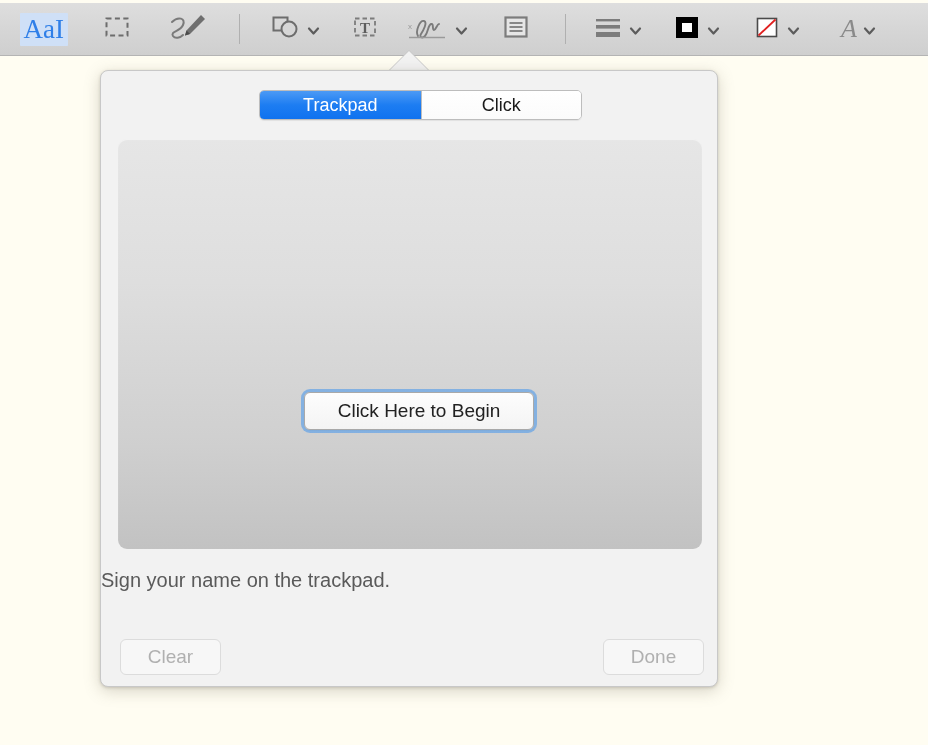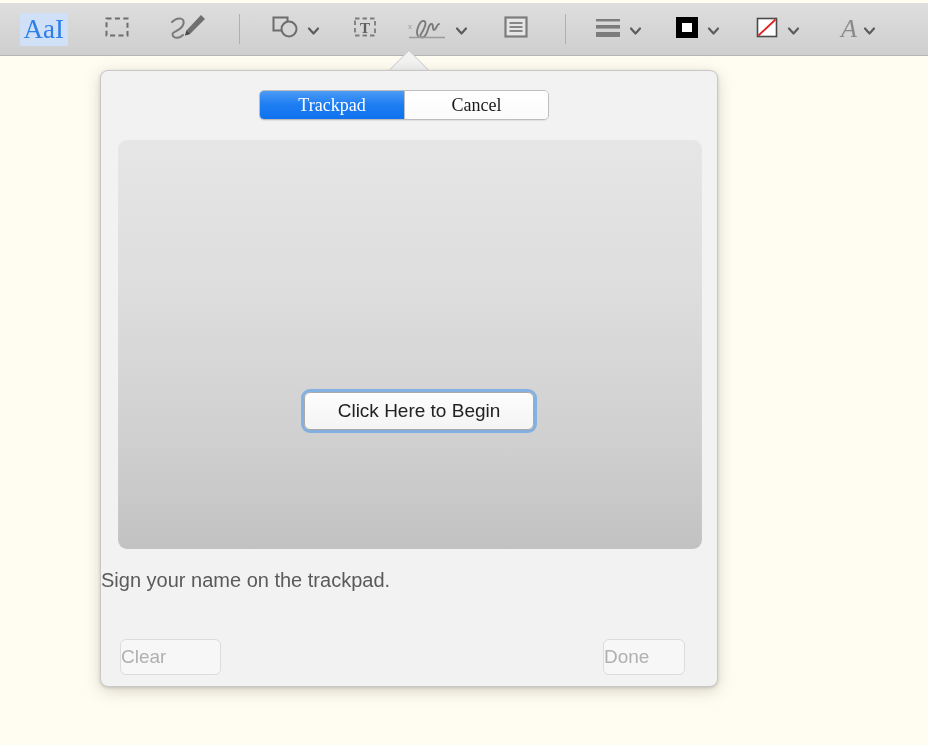--- a/index.html
+++ b/index.html
@@ -98,29 +98,28 @@
     border-right: 21px solid transparent;
     border-bottom: 21px solid #f2f2f2;
     filter: drop-shadow(0 -1px 0 #c8c8c8);
   }
 
   
   #segmented {
     position: absolute;
     left: 158px;
     top: 19px;
-    width: 290px;
+    width: 323px;
     height: 30px;
     border: 1px solid #bdbdbd;
     border-radius: 5px;
     overflow: hidden;
     display: flex;
     box-shadow: 0 1px 1px rgba(0,0,0,0.07);
     box-sizing: border-box;
-    font-family: Liberation Serif, serif;
   }
   .seg {
     flex: 1 1 50%;
     display: flex;
     align-items: center;
     justify-content: center;
     font-size: 18px;
     color: #1a1a1a;
     cursor: default;
     box-sizing: border-box;
@@ -177,38 +176,39 @@
     color: #5a5a5a;
   }
 
   
   .fbtn {
     position: absolute;
     height: 36px;
     border-radius: 6px;
     display: flex;
     align-items: center;
+    justify-content: center;
     font-size: 19px;
     box-sizing: border-box;
     cursor: default;
     background: linear-gradient(to bottom, #fdfdfd 0%, #f6f6f6 100%);
   }
   .fbtn.enabled {
     border: 1px solid #9a9a9a;
     color: #121212;
     box-shadow: 0 1px 1px rgba(0,0,0,0.08);
   }
   .fbtn.disabled {
     border: 1px solid #dcdcdc;
     color: #b0b0b0;
     background: #f7f7f7;
   }
   #btn-clear  { left: 19px;  top: 568px; width: 101px; }
   #btn-cancel { left: 375px; top: 568px; width: 117px; }
-  #btn-done   { left: 502px; top: 568px; width: 82px; }
+  #btn-done   { left: 502px; top: 568px; width: 101px; }
 </style>
 </head>
 <body>
 
 <div id="screen">
 
   <div id="toolbar">
 
     <div class="tb-item tb-btn" style="width:68px;">
       <span class="tb-label-aa">AaI</span>
@@ -348,21 +348,21 @@
     <div class="tri"></div>
   </div>
 
   <div id="popover">
 
     <div id="segmented">
       <div class="seg selected">
         <span>Trackpad</span>
       </div>
       <div class="seg unselected">
-        <span>Cancel</span>
+        <span>Click</span>
       </div>
     </div>
 
     <div id="sig-canvas">
       <div id="begin-btn">
         <span>Click Here to Begin</span>
       </div>
     </div>
 
     <div id="hint">Sign your name on the trackpad.</div>

